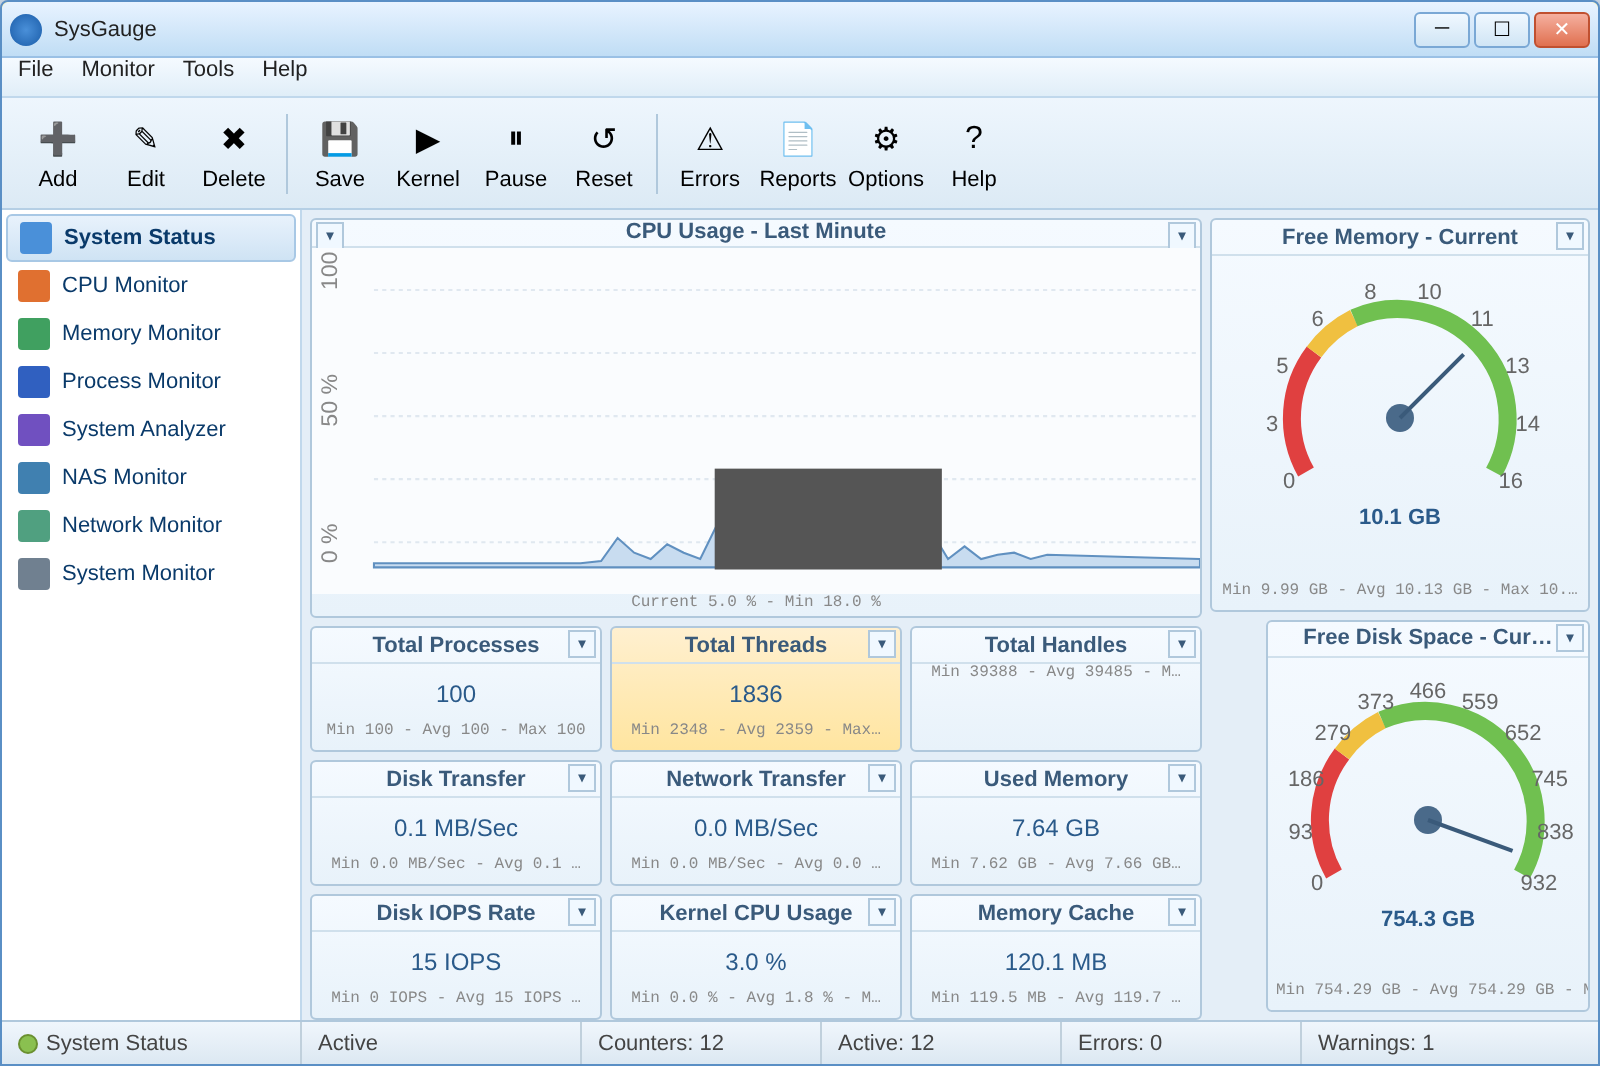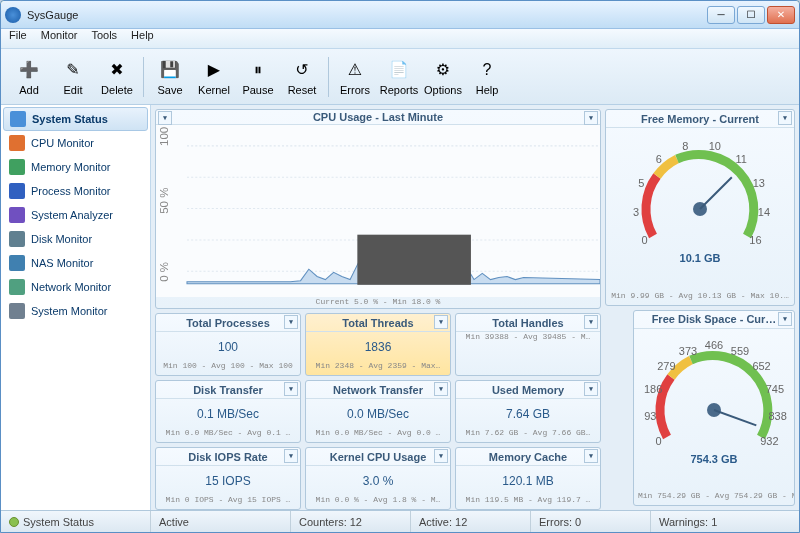--- a/index.html
+++ b/index.html
@@ -125,24 +125,20 @@
         </div>
         <div class="sb-item">
           <div class="sb-icon" style="background:#3060c0"></div>
           <span>Process Monitor</span>
         </div>
         <div class="sb-item">
           <div class="sb-icon" style="background:#7050c0"></div>
           <span>System Analyzer</span>
         </div>
         <div class="sb-item">
-          <div class="sb-icon" style="background:#608090"></div>
-          <span>Disk Monitor</span>
-        </div>
-        <div class="sb-item">
           <div class="sb-icon" style="background:#4080b0"></div>
           <span>NAS Monitor</span>
         </div>
         <div class="sb-item">
           <div class="sb-icon" style="background:#50a080"></div>
           <span>Network Monitor</span>
         </div>
         <div class="sb-item">
           <div class="sb-icon" style="background:#708090"></div>
           <span>System Monitor</span>

